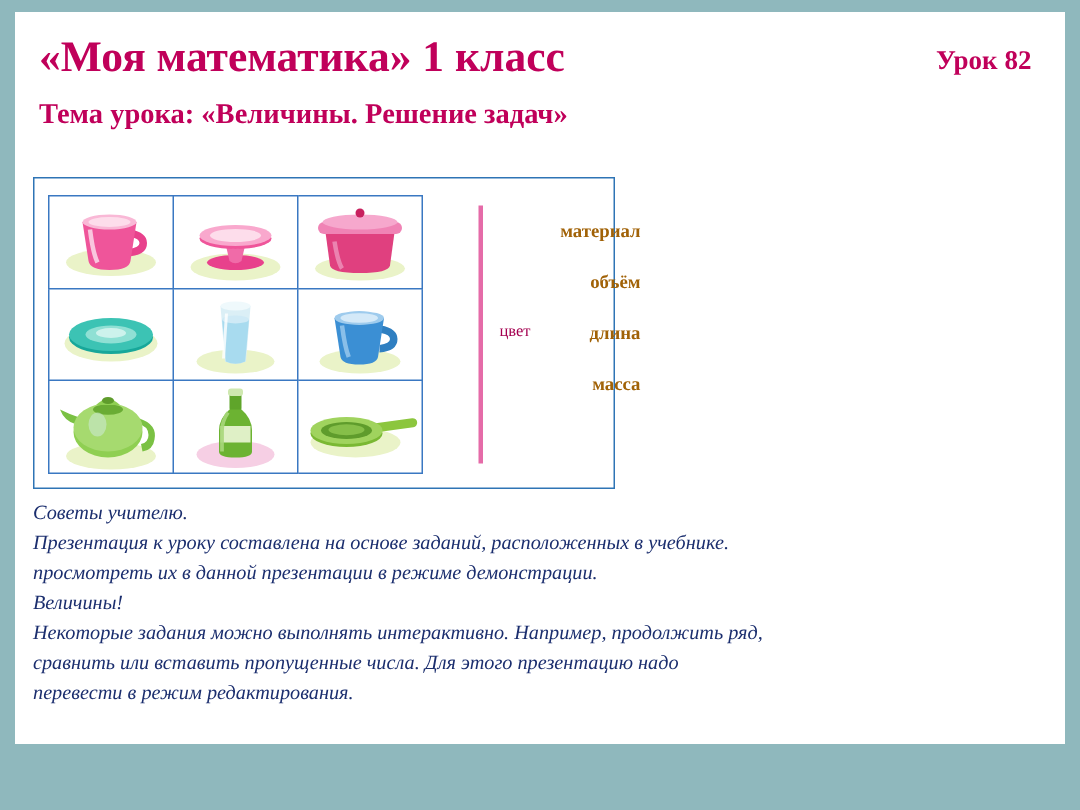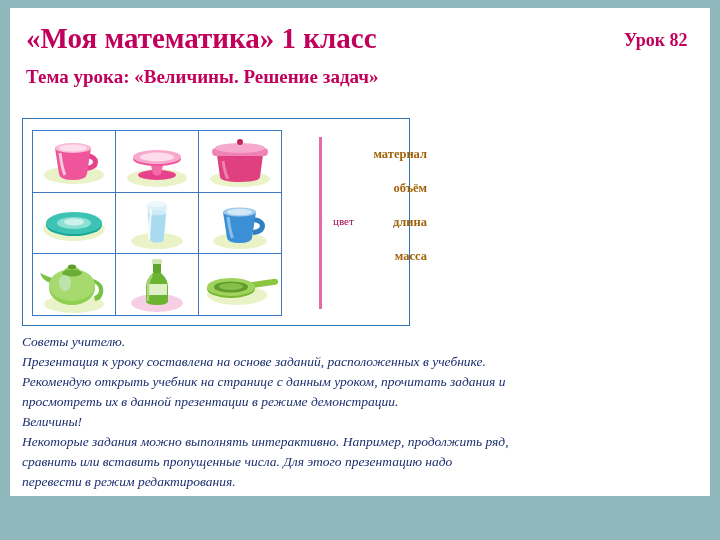--- a/index.html
+++ b/index.html
@@ -321,21 +321,20 @@
       <div class="prop-item">материал</div>
       <div class="prop-item">объём</div>
       <div class="prop-item">длина</div>
       <div class="prop-item">масса</div>
     </div>
   </div>
 
   <div class="advice">
     <p><b>Советы учителю.</b></p>
     <p>Презентация к уроку составлена на основе заданий, расположенных в учебнике.</p>
-    <p>Рекомендую открыть учебник на странице с данным уроком, прочитать задания и</p>
     <p>просмотреть их в данной презентации в режиме демонстрации.</p>
     <p><b>Величины!</b></p>
     <p>Некоторые задания можно выполнять интерактивно. Например, продолжить ряд,</p>
     <p>сравнить или вставить пропущенные числа.  Для этого презентацию надо</p>
     <p>перевести в режим редактирования.</p>
   </div>
 
 </div>
 
 </body></html>

